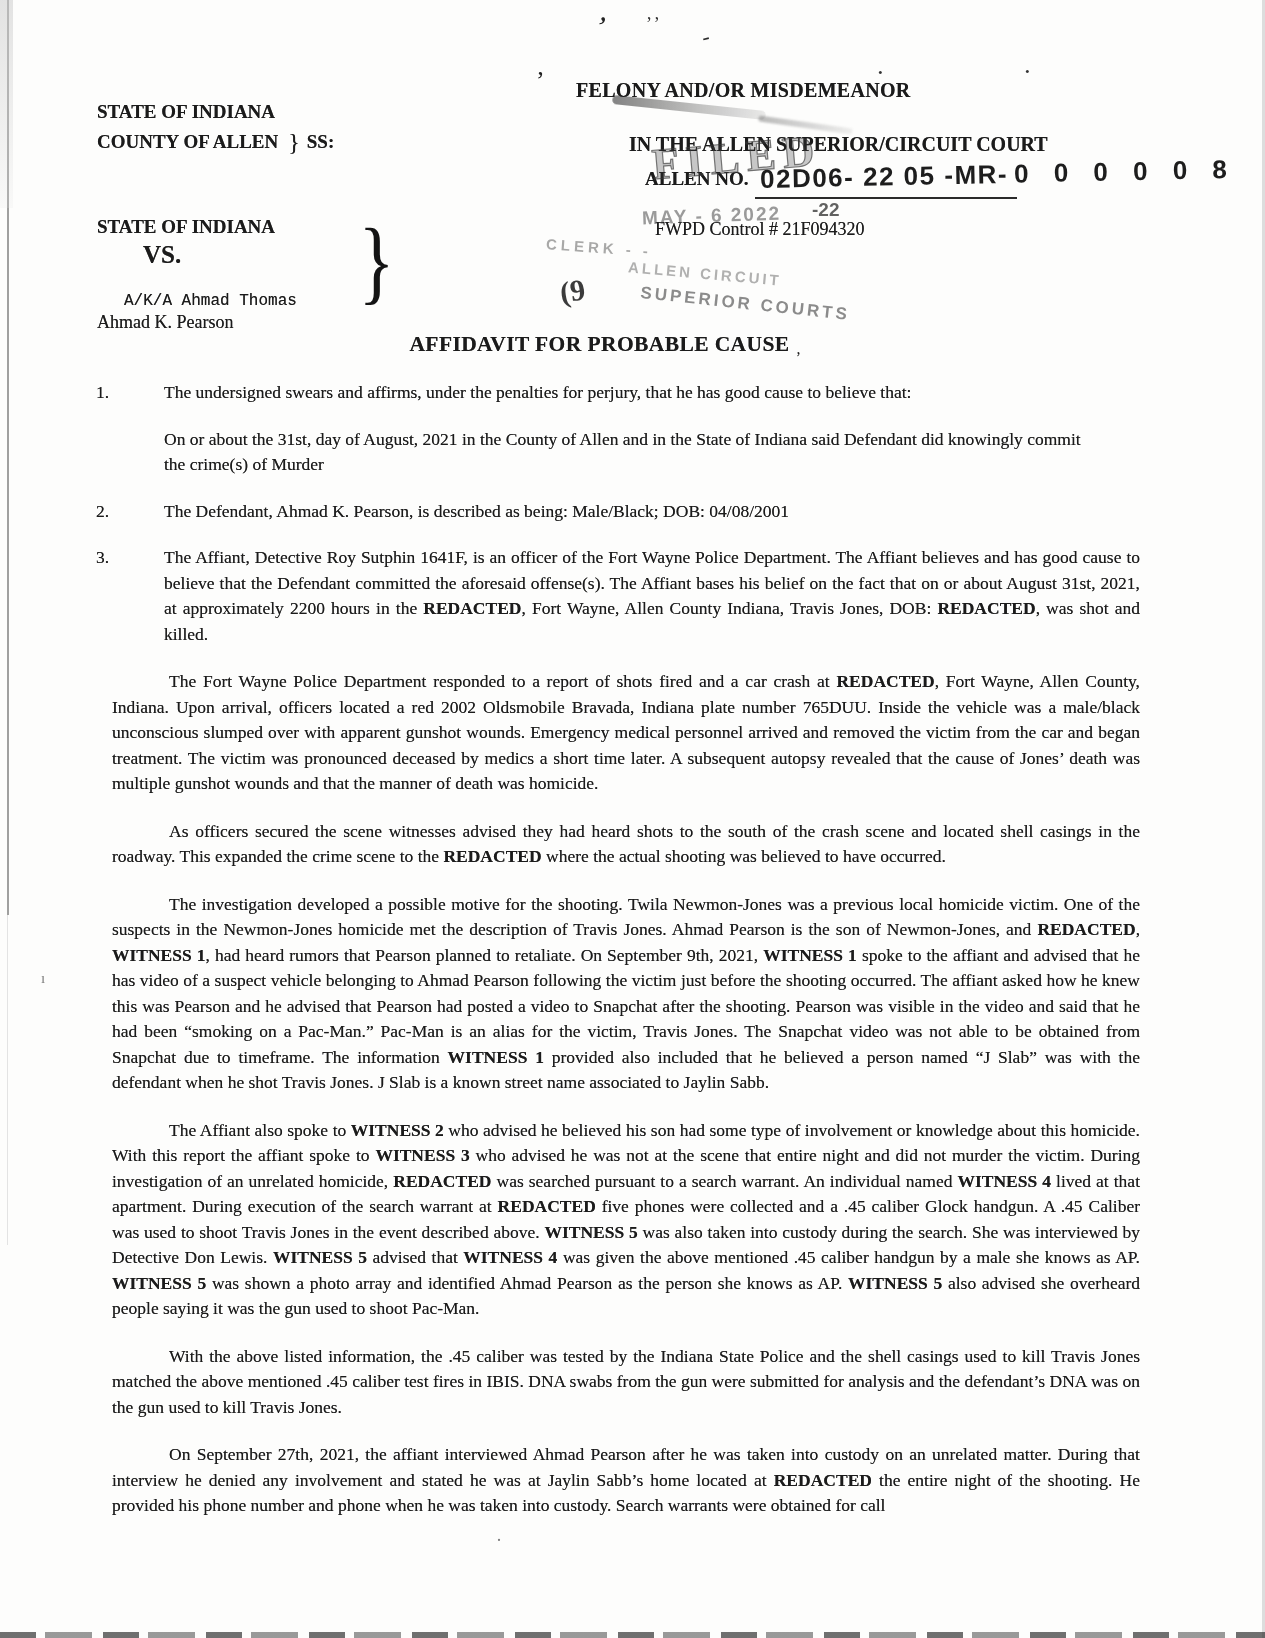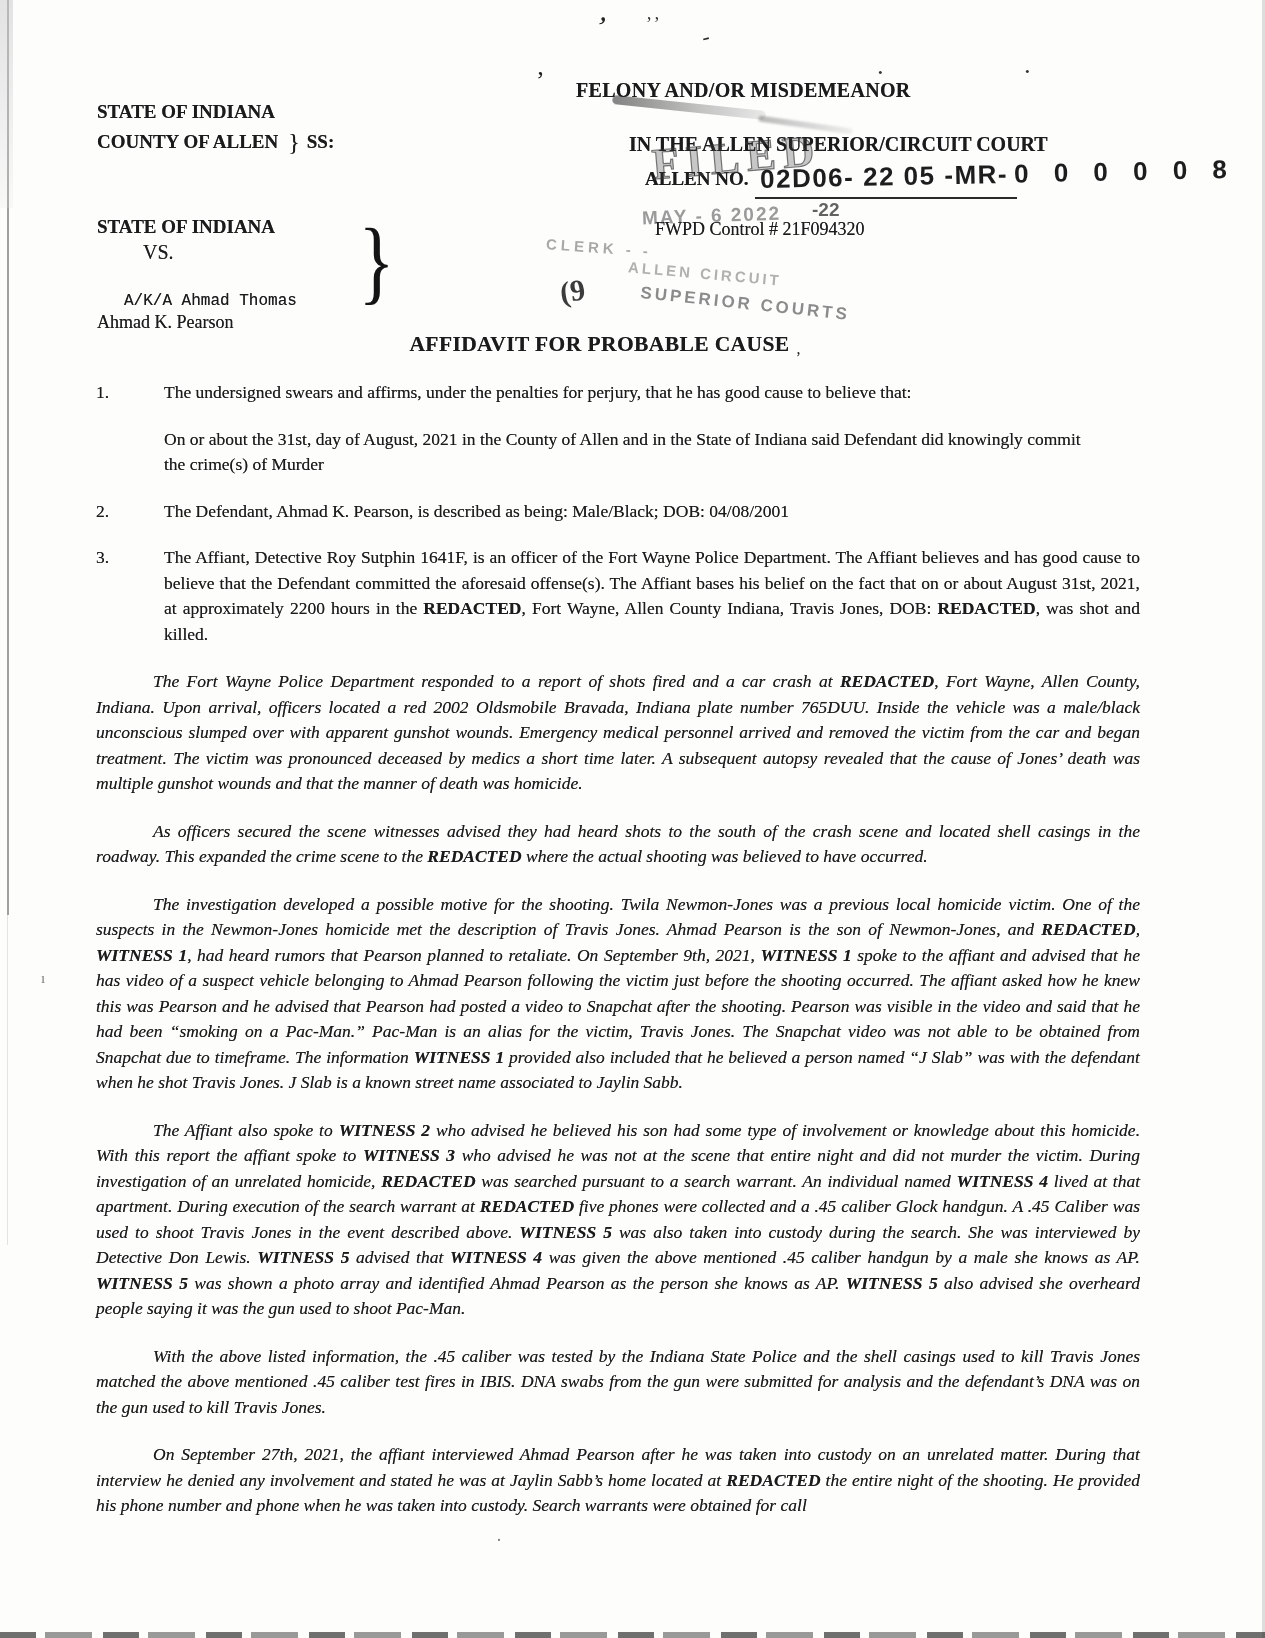--- a/index.html
+++ b/index.html
@@ -29,21 +29,21 @@
   .m5{left:876px;top:58px;font-size:26px;color:#333;}
   .m6{left:1023px;top:57px;font-size:26px;color:#333;}
   .margin-tick{left:41px;top:970px;font-size:15px;color:rgba(40,40,40,.6);}
   .pg-dot{left:496px;top:1530px;font-size:18px;color:rgba(60,60,60,.65);}
 
   
   .hl-state{left:97px;top:101px;font-weight:bold;font-size:19px;}
   .hl-county{left:97px;top:127px;font-weight:bold;font-size:19px;}
   .hl-county .sbrace{font-weight:400;font-size:24px;position:relative;top:2px;margin:0 7px 0 10px;}
   .cap-state{left:97px;top:216px;font-weight:bold;font-size:19px;}
-  .cap-vs{left:143px;top:241px;font-weight:normal;font-size:20px;}
+  .cap-vs{left:143px;top:241px;font-weight:bold;font-size:25px;}
   .cap-def{left:97px;top:283px;font-size:18px;margin-top:29px;}
   .cap-aka{left:124px;top:292px;font-size:16px;font-family:Liberation Mono, monospace;}
   .big-brace{left:354px;top:207px;font-size:94px;font-weight:400;transform:scaleX(.8);color:#141414;}
 
   
   .hr-felony{left:576px;top:79px;font-weight:bold;font-size:20px;letter-spacing:.3px;}
   .hr-court{left:585px;top:133px;font-weight:bold;font-size:20px;margin-left:44px;}
   .hr-cause-label{left:645px;top:168px;font-weight:bold;font-size:19px;}
   .cause-stamp{left:760px;top:159px;font-family:"Liberation Sans",sans-serif;font-weight:bold;font-size:26px;
     letter-spacing:1.5px;transform:rotate(-1.2deg);color:#1d1d1d;}
@@ -70,21 +70,21 @@
   .doc-title{font-weight:bold;font-size:21.5px;letter-spacing:.4px;}
   .title-mark{font-size:16px;margin-left:7px;position:relative;top:3px;}
 
   
   .content{position:absolute;left:96px;top:380px;width:1044px;font-size:17.5px;line-height:25.5px;}
   .item{display:flex;}
   .num{width:68px;flex:0 0 68px;}
   .itext{flex:1;text-align:justify;}
   .subpar{margin-left:68px;width:940px;margin-top:21px;}
   .mt{margin-top:21px;}
-  .bodyp{margin:22px 0 0 0;text-indent:57px;text-align:justify;font-style:italic;}
+  .bodyp{margin:22px 0 0 16px;text-indent:57px;text-align:justify;}
   .seg-bold{font-weight:bold;}
 </style>
 </head>
 <body>
 
 <div class="page">
 
   <div class="left-line"></div>
   <div class="left-line2"></div>
   <div class="right-line"></div>

